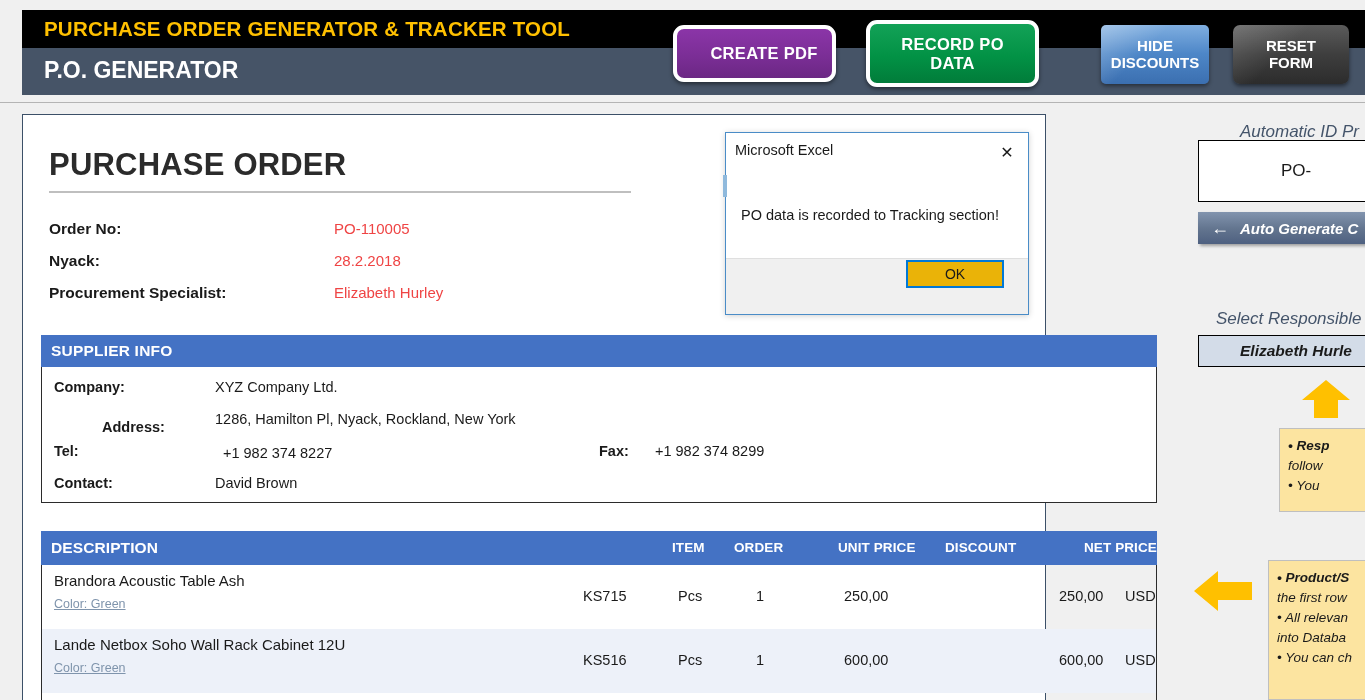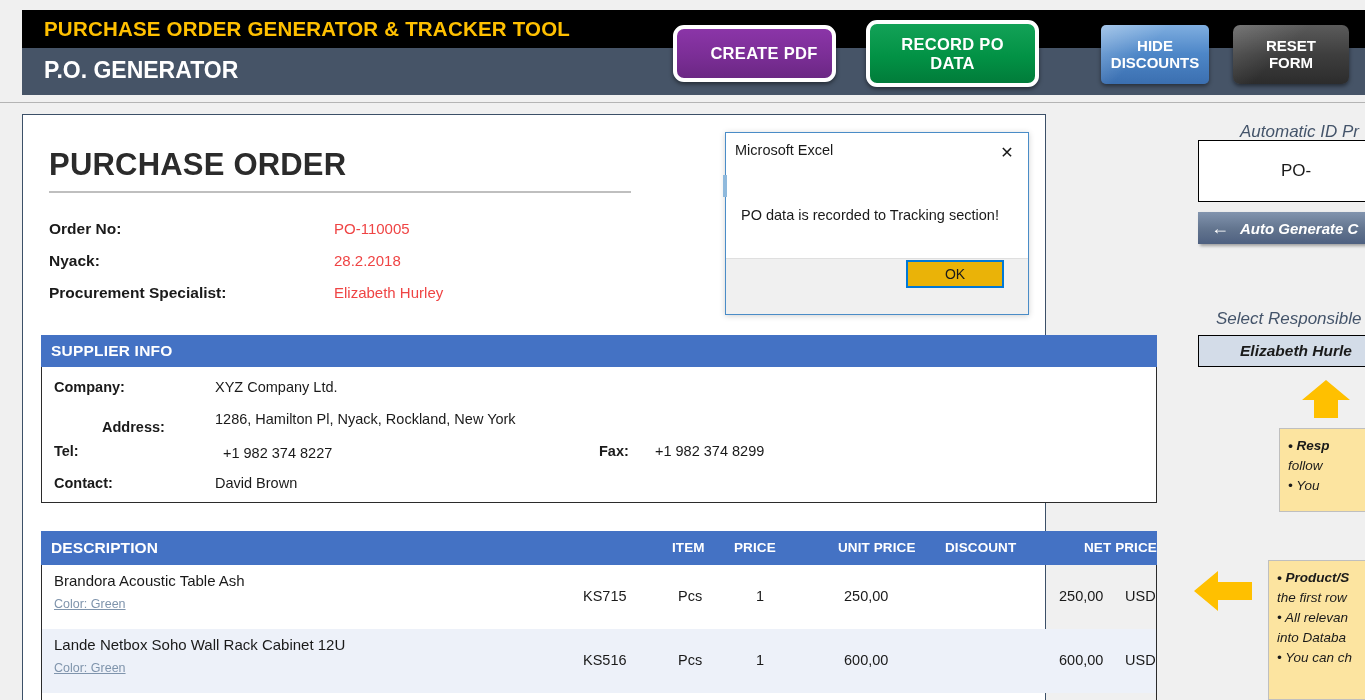--- a/index.html
+++ b/index.html
@@ -297,21 +297,21 @@
       <div class="sup-val" style="left:613px;top:76px;">+1 982 374 8299</div>
 
       <div class="sup-lbl" style="left:12px;top:108px;">Contact:</div>
       <div class="sup-val" style="left:173px;top:108px;">David Brown</div>
     </div>
 
     <div class="tbl-head">
       <div class="th th-desc">DESCRIPTION</div>
       <div class="th" style="left:543px;margin-top:45px;">ITEM #</div>
       <div class="th" style="left:631px;">ITEM</div>
-      <div class="th" style="left:693px;">PRICE</div>
+      <div class="th" style="left:693px;">ORDER</div>
       <div class="th" style="left:797px;">UNIT PRICE</div>
       <div class="th" style="left:904px;">DISCOUNT</div>
       <div class="th" style="left:1043px;">NET PRICE</div>
     </div>
 
     <div class="tbl-body">
 
       <div class="trow" style="top:0;">
         <div class="td td-desc">Brandora Acoustic Table Ash</div>
         <div class="td td-color">Color: Green</div>

